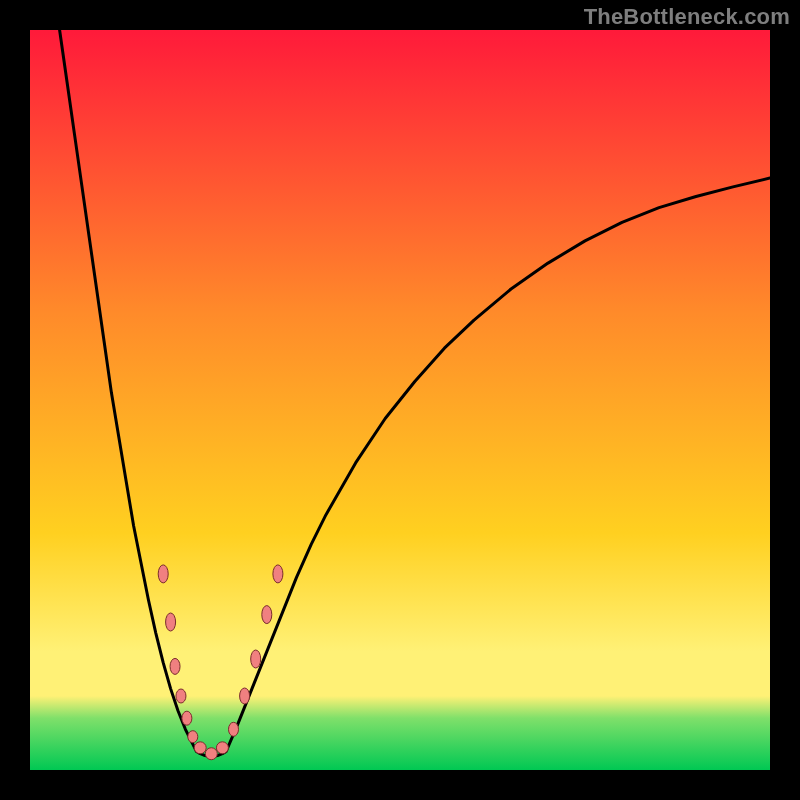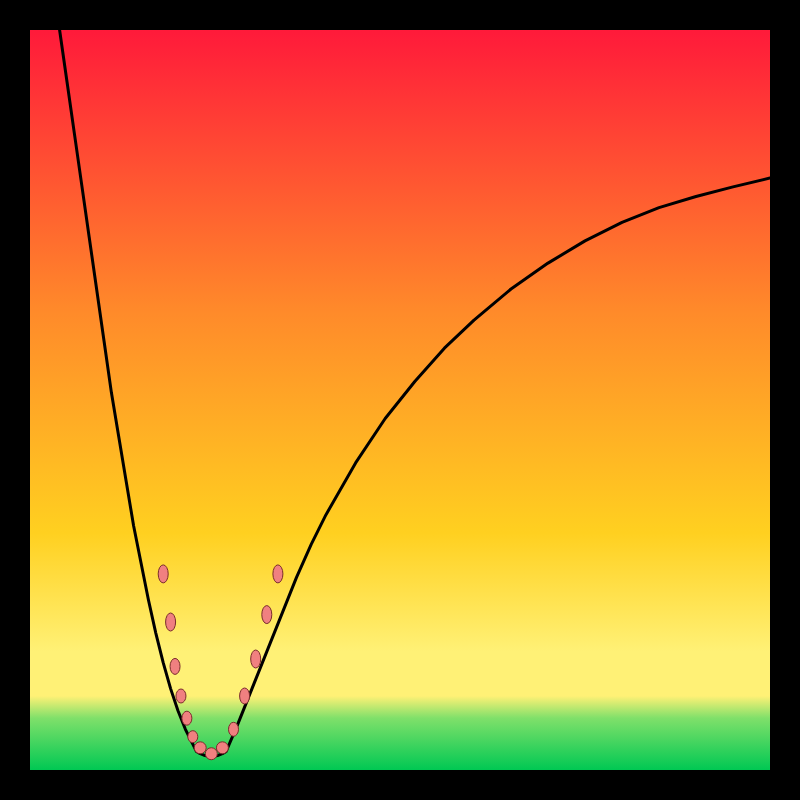--- a/index.html
+++ b/index.html
@@ -70,13 +70,14 @@
           <ellipse cx="181.30" cy="723.72" rx="6" ry="6" fill="#f08080" stroke="#7a2c2c" stroke-width="1"></ellipse>
           <ellipse cx="192.40" cy="717.80" rx="6" ry="6" fill="#f08080" stroke="#7a2c2c" stroke-width="1"></ellipse>
           <ellipse cx="203.50" cy="699.30" rx="5" ry="7" fill="#f08080" stroke="#7a2c2c" stroke-width="1"></ellipse>
           <ellipse cx="214.60" cy="666.00" rx="5" ry="8" fill="#f08080" stroke="#7a2c2c" stroke-width="1"></ellipse>
           <ellipse cx="225.70" cy="629.00" rx="5" ry="9" fill="#f08080" stroke="#7a2c2c" stroke-width="1"></ellipse>
           <ellipse cx="236.80" cy="584.60" rx="5" ry="9" fill="#f08080" stroke="#7a2c2c" stroke-width="1"></ellipse>
           <ellipse cx="247.90" cy="543.90" rx="5" ry="9" fill="#f08080" stroke="#7a2c2c" stroke-width="1"></ellipse>
         </g>
       </svg>
   </div>
+  <div class="watermark">TheBottleneck.com</div>
 </div>
 
 </body></html>

